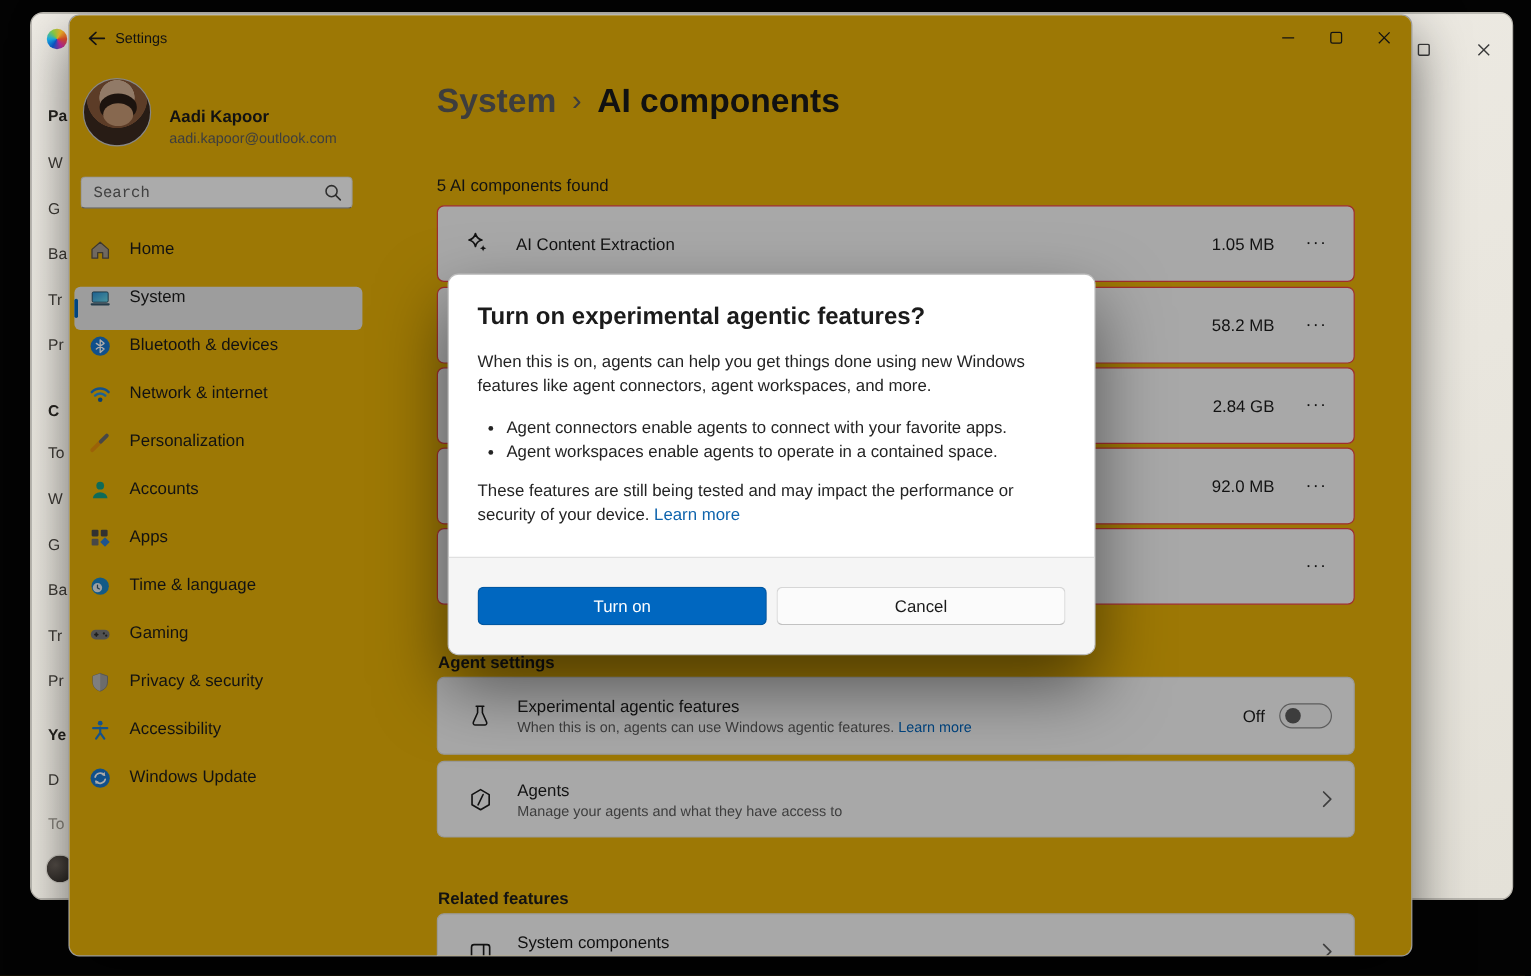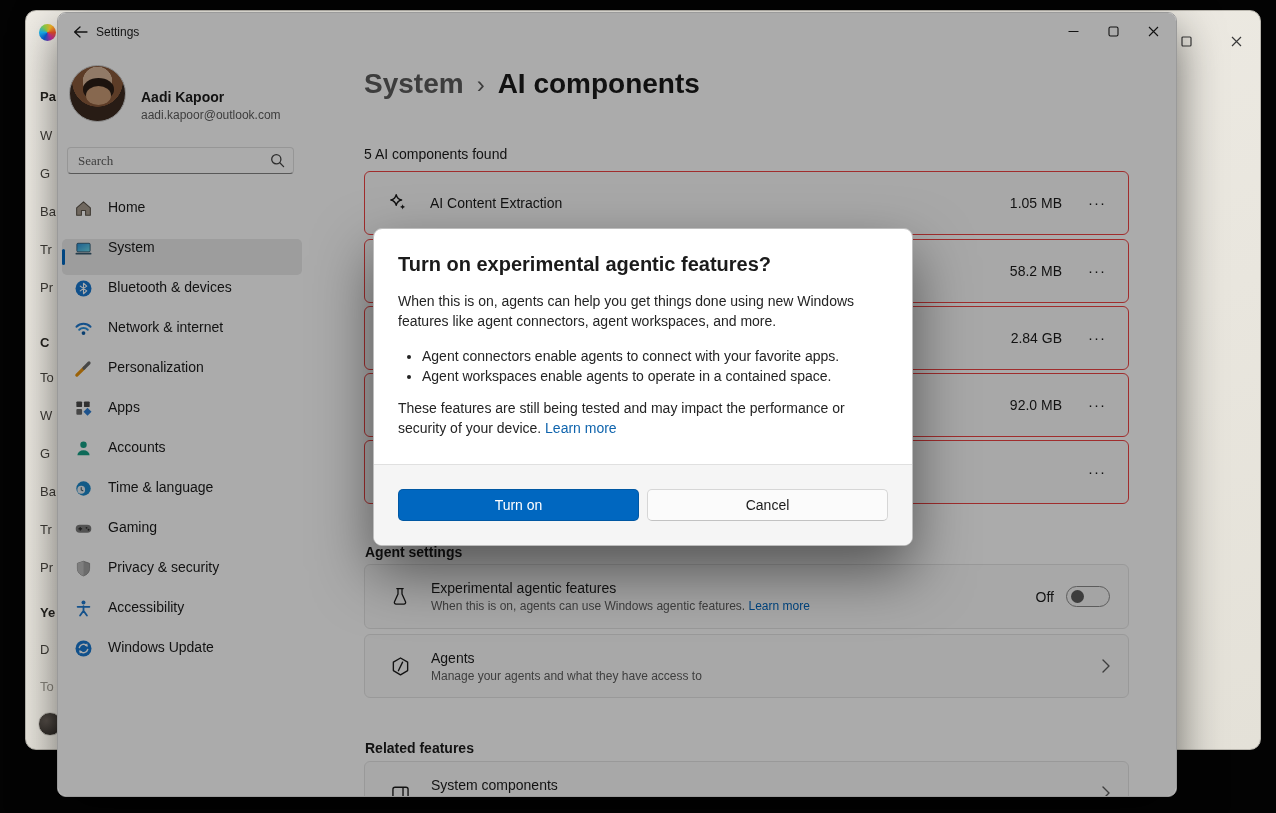--- a/index.html
+++ b/index.html
@@ -16,21 +16,21 @@
   .bg-frag { position:absolute; left:14px; font-size:13px; color:#3f3c37; white-space:nowrap; }
   .bg-frag.b { font-weight:700; color:#262420; }
   .bg-frag.dim { color:#8a867e; }
   .bg-avatar { position:absolute; left:12px; top:701px; width:24px; height:24px; border-radius:50%;
     background:radial-gradient(circle at 35% 35%,#57504a,#211e1b); border:1px solid #cfccc4; }
   .bg-controls { position:absolute; top:20px; right:14px; display:flex; gap:30px; }
   .bg-ctl { width:20px; height:20px; display:flex; align-items:center; justify-content:center; }
 
   
   .win { position:absolute; left:57px; top:12px; width:1120px; height:785px;
-    background:#ffffff; border:1px solid #9a9a9a; border-radius:9px; overflow:hidden;
+    background:#eab308; border:1px solid #9a9a9a; border-radius:9px; overflow:hidden;
     box-shadow:0 18px 45px rgba(0,0,0,0.55); }
   .titlebar { position:absolute; left:0; top:0; width:100%; height:40px; }
   .back-btn { position:absolute; left:6px; top:4px; width:32px; height:30px; border-radius:5px;
     display:flex; align-items:center; justify-content:center; }
   .win-title { position:absolute; left:38px; top:12px; font-size:12px; color:#1b1b1b; }
   .caption-controls { position:absolute; right:3px; top:0; display:flex; }
   .cap-btn { width:40px; height:36px; display:flex; align-items:center; justify-content:center; }
 
   
   .profile { position:absolute; left:11px; top:52px; display:flex; align-items:flex-end; gap:15px; }
@@ -41,21 +41,21 @@
     border-radius:50% 50% 45% 45%; background:#2b1d15; }
   .avatar::before { content:""; position:absolute; left:16px; top:20px; width:25px; height:19px;
     border-radius:50%; background:#c99b76; z-index:1; }
   .p-name { font-size:14px; font-weight:700; color:#1b1b1b; }
   .p-mail { font-size:12px; color:#5d5d5d; margin-top:3px; }
 
   .searchbox { position:absolute; left:9px; top:134px; width:227px; height:27px;
     background:#ffffff; border:1px solid #e0e0e0; border-bottom:1px solid #848484;
     border-radius:4px; display:flex; align-items:center; padding:0 8px 0 10px; }
   .searchbox input { flex:1; border:none; outline:none; background:transparent;
-    font-size:13px; color:#1b1b1b; font-family:Liberation Serif, serif; }
+    font-size:13px; color:#1b1b1b; font-family:Liberation Mono, monospace; }
   .searchbox input::placeholder { color:#616161; }
 
   .nav { position:absolute; left:4px; top:186px; width:240px; }
   .nav-item { position:relative; height:36px; margin-bottom:4px; border-radius:5px;
     display:flex; align-items:flex-start; padding-left:12px; gap:15px; }
   .nav-item.sel { background:#eaeaea; }
   .nav-item.sel::before { content:""; position:absolute; left:0; top:10px; width:3px; height:16px;
     border-radius:2px; background:var(--accent,#0067c0); }
   .nav-ico { width:19px; height:19px; flex:0 0 19px; display:flex; align-items:center; justify-content:center; }
   .nav-label { font-size:14px; color:#1b1b1b; }
@@ -244,36 +244,36 @@
           <svg width="19" height="19" viewBox="0 0 20 20">
               <path d="M3 17 L10.5 9.5" stroke="#e8930c" stroke-width="3.4" stroke-linecap="round"></path>
               <path d="M10.5 9.5 L15.8 4.2" stroke="#6b6b6b" stroke-width="3.4" stroke-linecap="round"></path>
             </svg>
         </span>
         <span class="nav-label">Personalization</span>
       </div>
       <div class="nav-item">
         <span class="nav-ico">
           <svg width="19" height="19" viewBox="0 0 20 20">
+              <circle cx="10" cy="6" r="3.4" fill="#16a085"></circle>
+              <path d="M3.6 17 a6.4 5.2 0 0 1 12.8 0 Z" fill="#16a085"></path>
+            </svg>
+        </span>
+        <span class="nav-label">Accounts</span>
+      </div>
+      <div class="nav-item">
+        <span class="nav-ico">
+          <svg width="19" height="19" viewBox="0 0 20 20">
               <rect x="2.5" y="2.5" width="6" height="6" rx="1" fill="#4a4a4a"></rect>
               <rect x="2.5" y="10.5" width="6" height="6" rx="1" fill="#6b6b6b"></rect>
               <rect x="10.5" y="2.5" width="6" height="6" rx="1" fill="#4a4a4a"></rect>
               <polygon points="14.2,9.2 18.4,13.4 14.2,17.6 10,13.4" fill="#2d7dd2"></polygon>
             </svg>
         </span>
         <span class="nav-label">Apps</span>
-      </div>
-      <div class="nav-item">
-        <span class="nav-ico">
-          <svg width="19" height="19" viewBox="0 0 20 20">
-              <circle cx="10" cy="6" r="3.4" fill="#16a085"></circle>
-              <path d="M3.6 17 a6.4 5.2 0 0 1 12.8 0 Z" fill="#16a085"></path>
-            </svg>
-        </span>
-        <span class="nav-label">Accounts</span>
       </div>
       <div class="nav-item">
         <span class="nav-ico">
           <svg width="19" height="19" viewBox="0 0 20 20">
               <circle cx="10" cy="10" r="7.6" fill="#1b87c9"></circle>
               <circle cx="7.6" cy="11.3" r="4.1" fill="#e6eef4"></circle>
               <path d="M7.6 9 V11.4 L9.3 12.4" stroke="#35596f" stroke-width="1.1" fill="none" stroke-linecap="round"></path>
             </svg>
         </span>
         <span class="nav-label">Time &amp; language</span>

